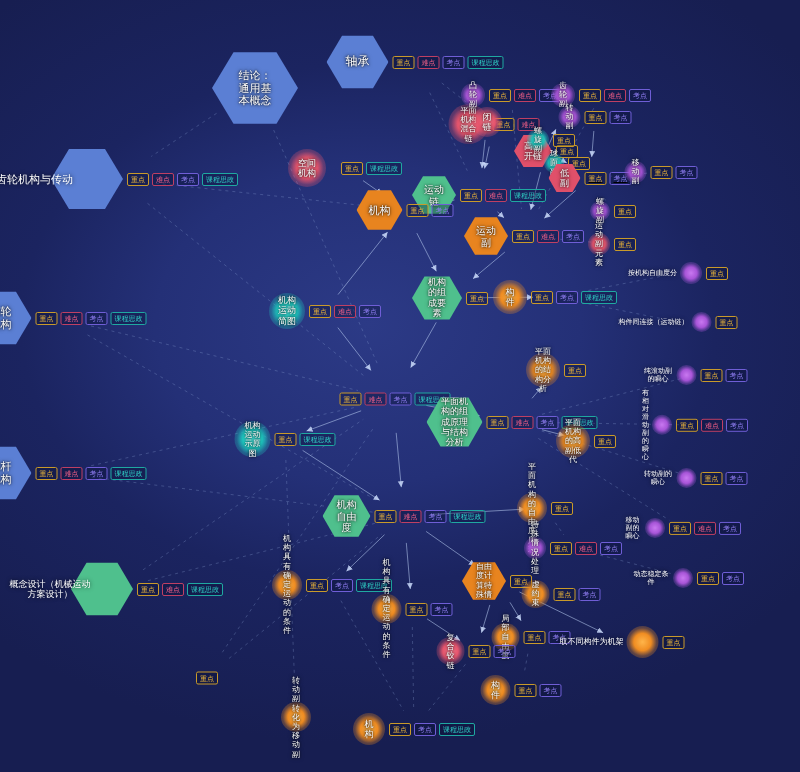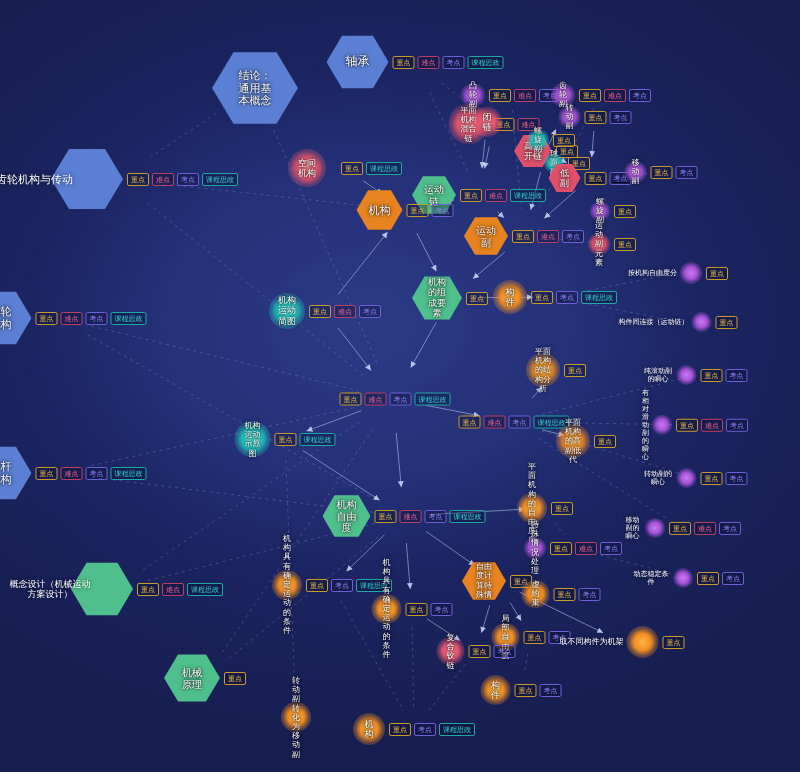--- a/index.html
+++ b/index.html
@@ -153,23 +153,20 @@
       <div class="node" style="left: 115px; top: 589px;">
         <div class="lbl-out" style="font-size: 9px; max-width: 86px; white-space: normal; margin-right: -22px; z-index: 3;">概念设计（机械运动方案设计）</div>
         <div class="shape hex" style="width: 62px; height: 56px; background: rgb(79, 192, 141); filter: drop-shadow(rgba(95, 216, 162, 0.667) 0px 0px 7px);"></div>
         <div class="tags">
           <span class="tag t-zd">重点</span>
           <span class="tag t-nd">难点</span>
           <span class="tag t-sz">课程思政</span>
         </div>
       </div>
       <div class="node" style="left: 205px; top: 678px;">
-        <div class="shape hex" style="width: 56px; height: 50px; background: rgb(79, 192, 141); filter: drop-shadow(rgba(95, 216, 162, 0.667) 0px 0px 7px);">
-          <div class="lbl" style="font-size: 10px; max-width: 84px; white-space: normal;">机械原理</div>
-        </div>
         <div class="tags">
           <span class="tag t-zd">重点</span>
         </div>
       </div>
       <div class="node" style="left: 345px; top: 168px; gap: 11px;">
         <div class="shape circ" style="width: 38px; height: 38px; background: radial-gradient(circle, rgb(255, 125, 146) 0%, rgb(232, 86, 110) 38%, rgba(232, 86, 110, 0.333) 62%, rgba(232, 86, 110, 0) 100%);">
           <div class="lbl" style="font-size: 9px; max-width: 66px; white-space: normal;">空间机构</div>
         </div>
         <div class="tags">
           <span class="tag t-zd">重点</span>
@@ -350,20 +347,23 @@
       </div>
       <div class="node" style="left: 393px; top: 399px;">
         <div class="tags">
           <span class="tag t-zd">重点</span>
           <span class="tag t-nd">难点</span>
           <span class="tag t-kd">考点</span>
           <span class="tag t-sz">课程思政</span>
         </div>
       </div>
       <div class="node" style="left: 512px; top: 422px;">
+        <div class="shape hex" style="width: 56px; height: 52px; background: rgb(79, 192, 141); filter: drop-shadow(rgba(95, 216, 162, 0.667) 0px 0px 7px);">
+          <div class="lbl" style="font-size: 9px; max-width: 84px; white-space: normal;">平面机构的组成原理与结构分析</div>
+        </div>
         <div class="tags">
           <span class="tag t-zd">重点</span>
           <span class="tag t-nd">难点</span>
           <span class="tag t-kd">考点</span>
           <span class="tag t-sz">课程思政</span>
         </div>
       </div>
       <div class="node" style="left: 556px; top: 370px;">
         <div class="shape circ" style="width: 34px; height: 34px; background: radial-gradient(circle, rgb(255, 181, 74) 0%, rgb(240, 141, 34) 38%, rgba(240, 141, 34, 0.333) 62%, rgba(240, 141, 34, 0) 100%);">
           <div class="lbl" style="font-size: 8px; max-width: 62px; white-space: normal;">平面机构的结构分析</div>

